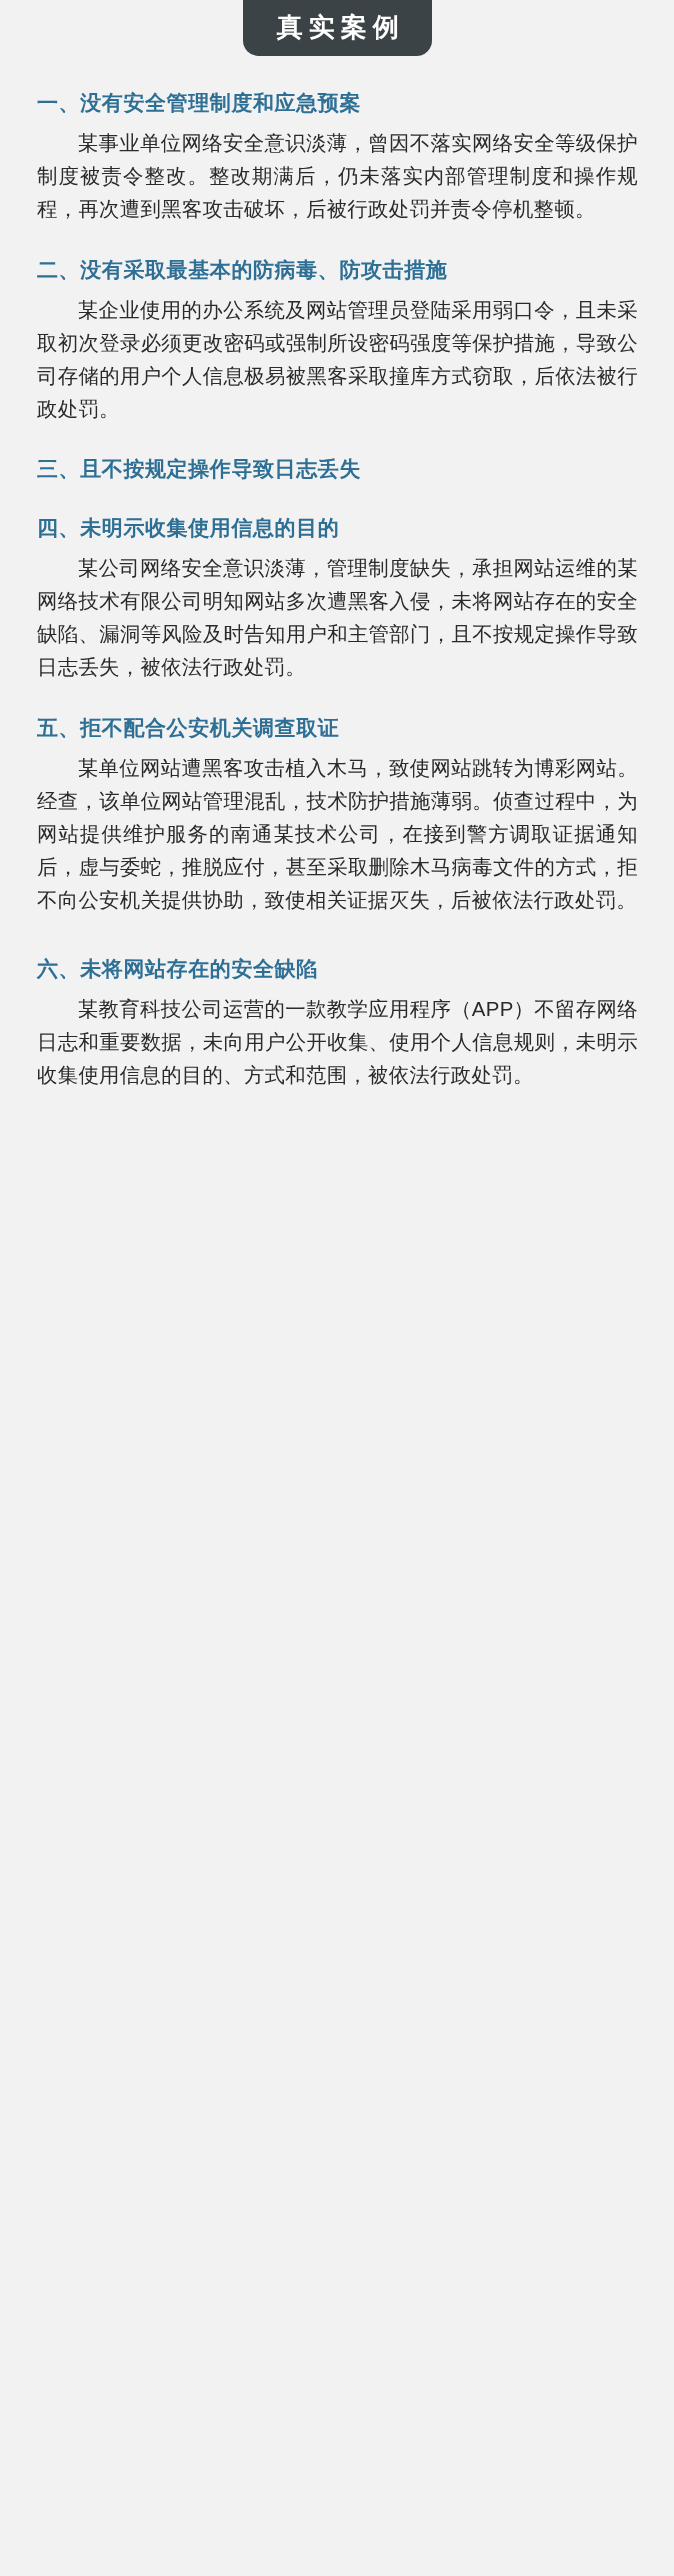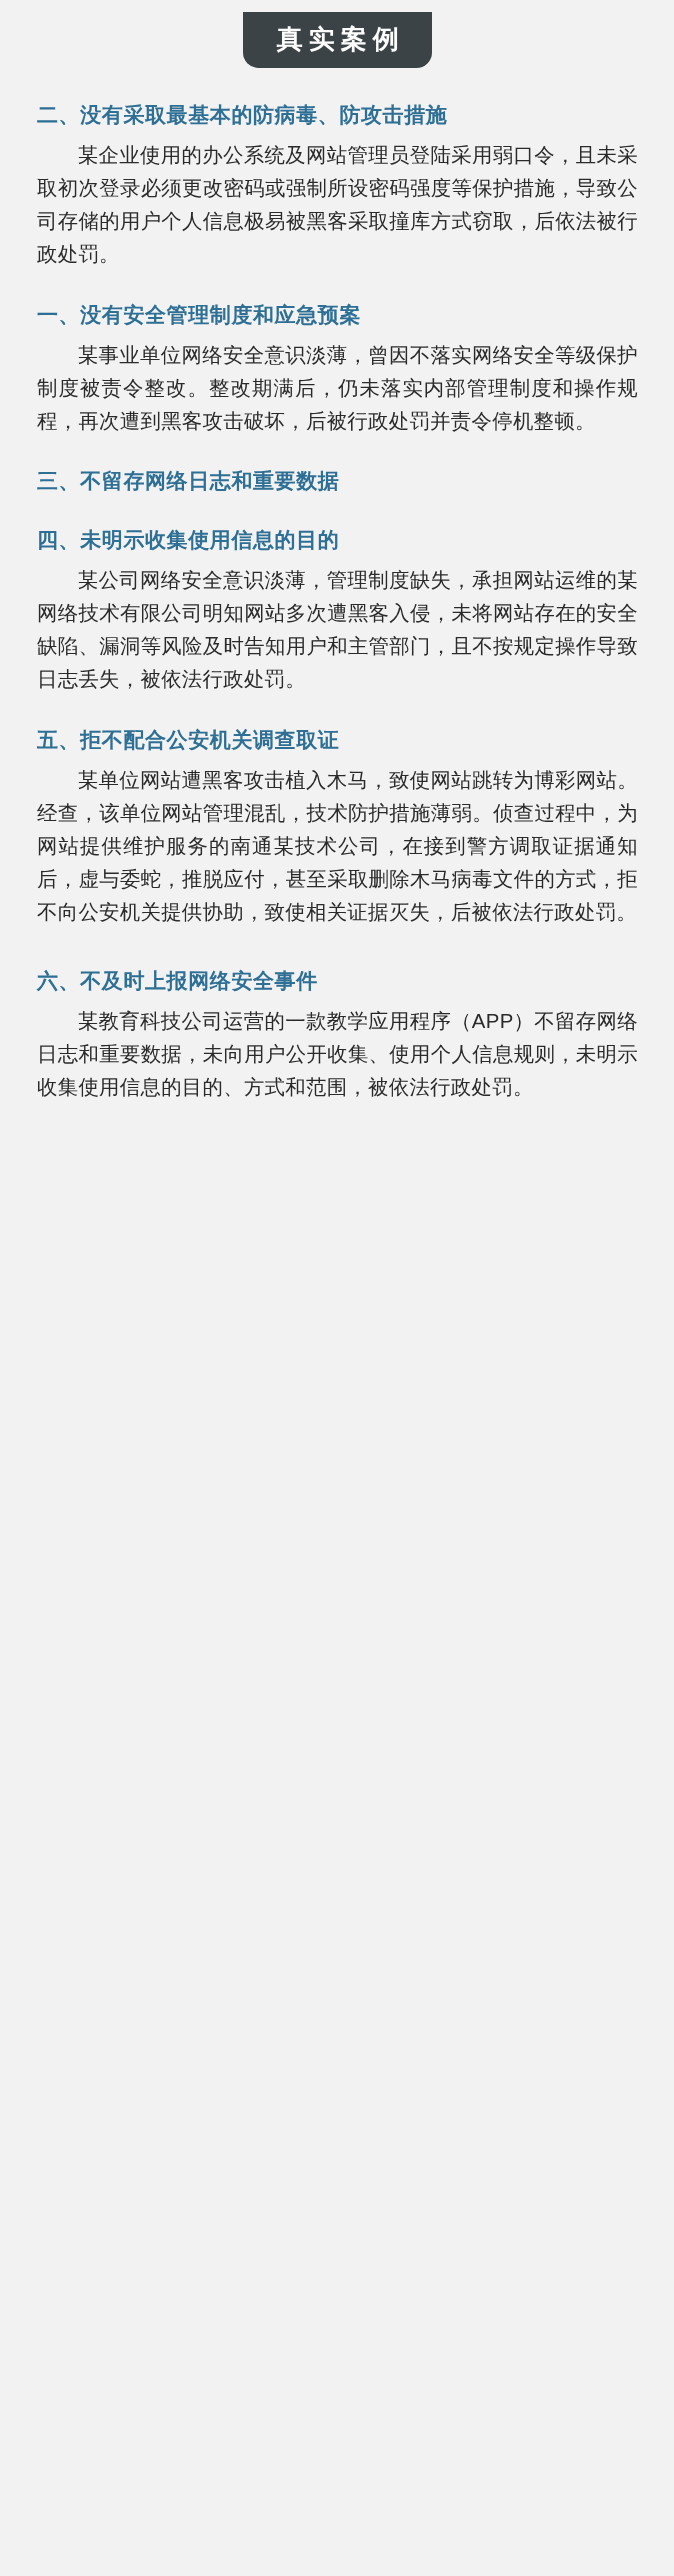--- a/index.html
+++ b/index.html
@@ -17,21 +17,21 @@
     min-height: 2576px;
     background: #f2f2f2;
     box-sizing: border-box;
     padding: 0 0 36px 0;
   }
   
   .banner-wrap {
     width: 100%;
     display: flex;
     justify-content: center;
-    padding-top: 12px;
+    padding-top: 0;
   }
   .banner {
     position: relative;
     background: #3c4347;
     color: #ffffff;
     font-size: 26px;
     letter-spacing: 6px;
     font-weight: bold;
     padding: 13px 27.6px 14.4px 34px;
     border-bottom-left-radius: 15.6px;
@@ -74,43 +74,43 @@
 
 <div class="page">
 
   <div class="banner-wrap">
     <div class="banner">真实案例</div>
   </div>
 
   <div class="content">
 
     <div class="section">
+      <div class="sec-title">一、没有安全管理制度和应急预案</div>
+      <div class="sec-body">某事业单位网络安全意识淡薄，曾因不落实网络安全等级保护制度被责令整改。整改期满后，仍未落实内部管理制度和操作规程，再次遭到黑客攻击破坏，后被行政处罚并责令停机整顿。</div>
+    </div>
+
+    <div class="section">
       <div class="sec-title">二、没有采取最基本的防病毒、防攻击措施</div>
       <div class="sec-body">某企业使用的办公系统及网站管理员登陆采用弱口令，且未采取初次登录必须更改密码或强制所设密码强度等保护措施，导致公司存储的用户个人信息极易被黑客采取撞库方式窃取，后依法被行政处罚。</div>
     </div>
 
     <div class="section">
-      <div class="sec-title">一、没有安全管理制度和应急预案</div>
-      <div class="sec-body">某事业单位网络安全意识淡薄，曾因不落实网络安全等级保护制度被责令整改。整改期满后，仍未落实内部管理制度和操作规程，再次遭到黑客攻击破坏，后被行政处罚并责令停机整顿。</div>
-    </div>
-
-    <div class="section">
-      <div class="sec-title">三、不留存网络日志和重要数据</div>
+      <div class="sec-title">三、且不按规定操作导致日志丢失</div>
     </div>
 
     <div class="section">
       <div class="sec-title">四、未明示收集使用信息的目的</div>
       <div class="sec-body">某公司网络安全意识淡薄，管理制度缺失，承担网站运维的某网络技术有限公司明知网站多次遭黑客入侵，未将网站存在的安全缺陷、漏洞等风险及时告知用户和主管部门，且不按规定操作导致日志丢失，被依法行政处罚。</div>
     </div>
 
     <div class="section">
       <div class="sec-title">五、拒不配合公安机关调查取证</div>
       <div class="sec-body">某单位网站遭黑客攻击植入木马，致使网站跳转为博彩网站。经查，该单位网站管理混乱，技术防护措施薄弱。侦查过程中，为网站提供维护服务的南通某技术公司，在接到警方调取证据通知后，虚与委蛇，推脱应付，甚至采取删除木马病毒文件的方式，拒不向公安机关提供协助，致使相关证据灭失，后被依法行政处罚。</div>
     </div>
 
     <div class="section gap-big">
-      <div class="sec-title">六、不及时上报网络安全事件</div>
+      <div class="sec-title">六、未将网站存在的安全缺陷</div>
       <div class="sec-body">某教育科技公司运营的一款教学应用程序（APP）不留存网络日志和重要数据，未向用户公开收集、使用个人信息规则，未明示收集使用信息的目的、方式和范围，被依法行政处罚。</div>
     </div>
 
   </div>
 </div>
 
 
 </body></html>

